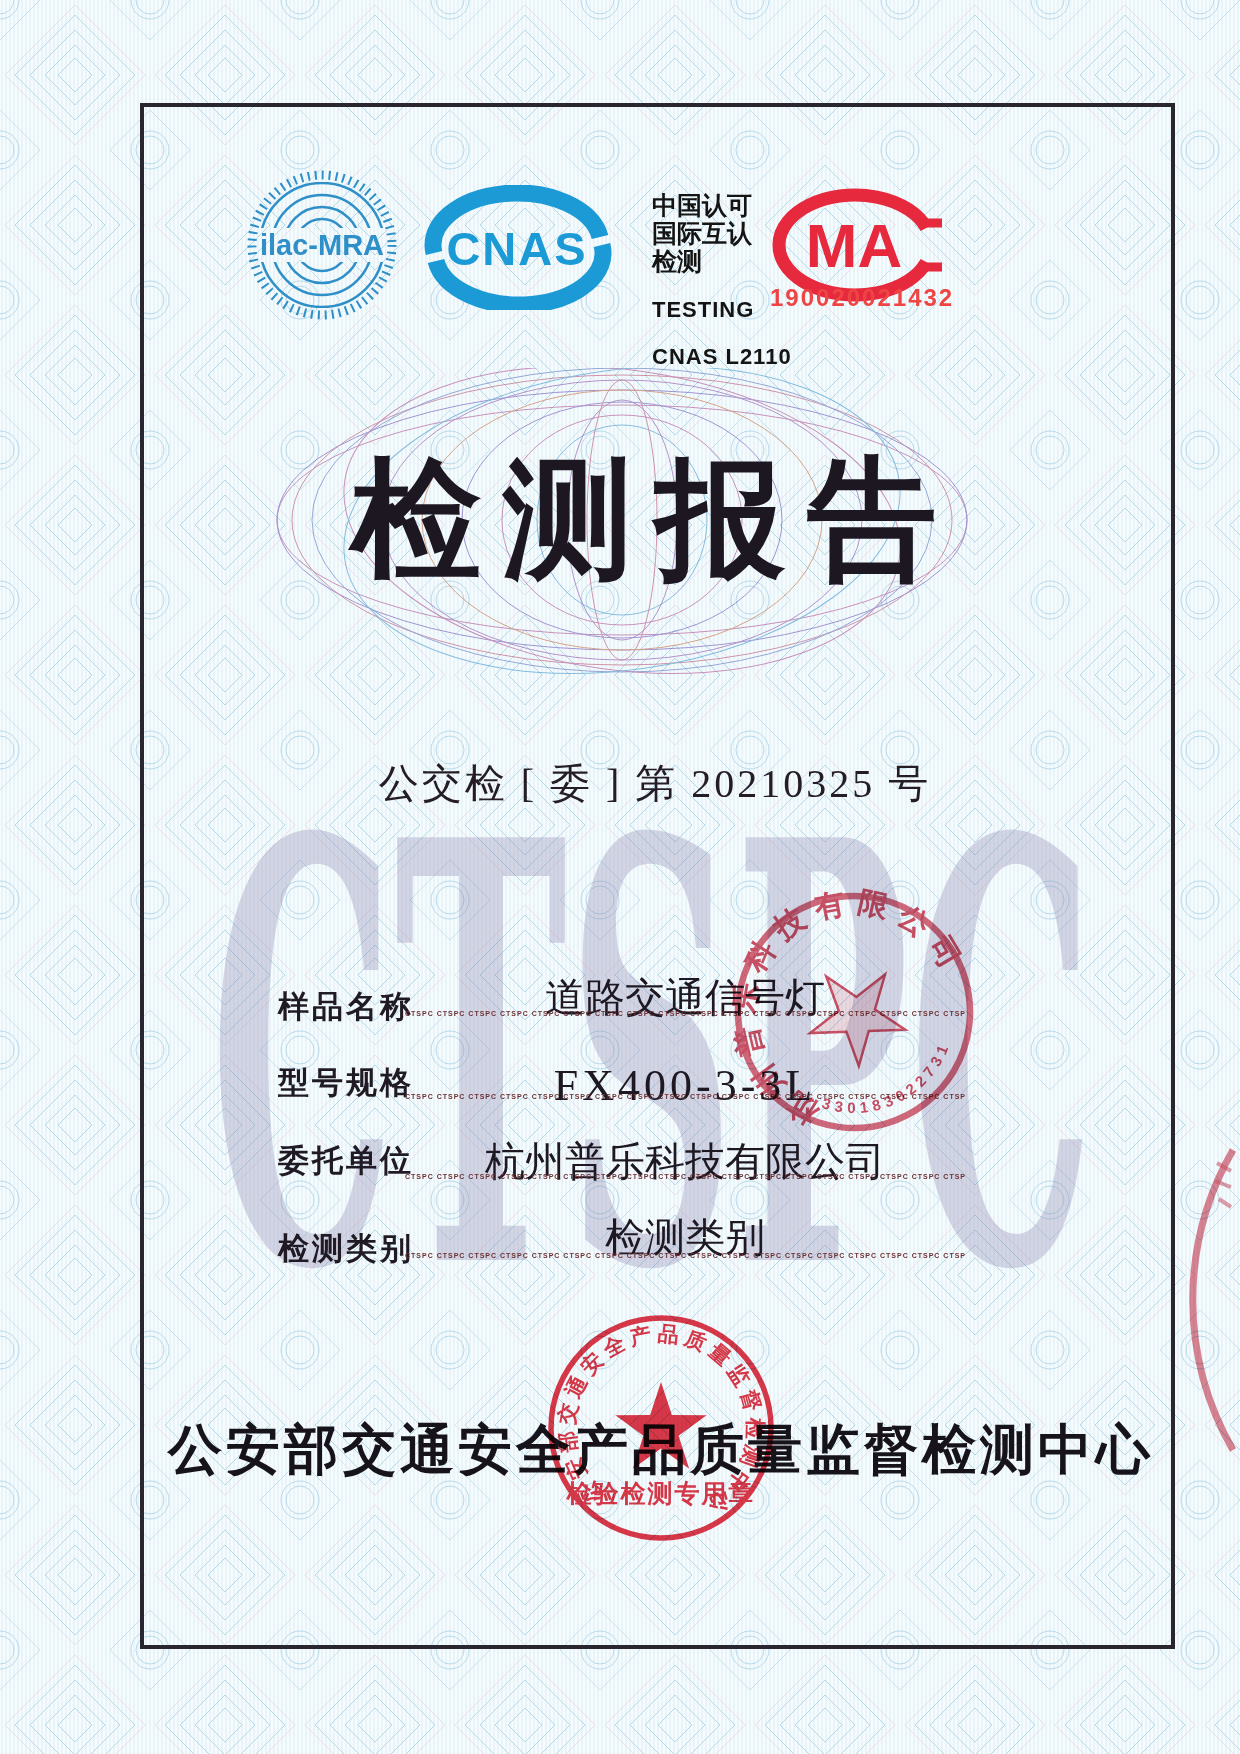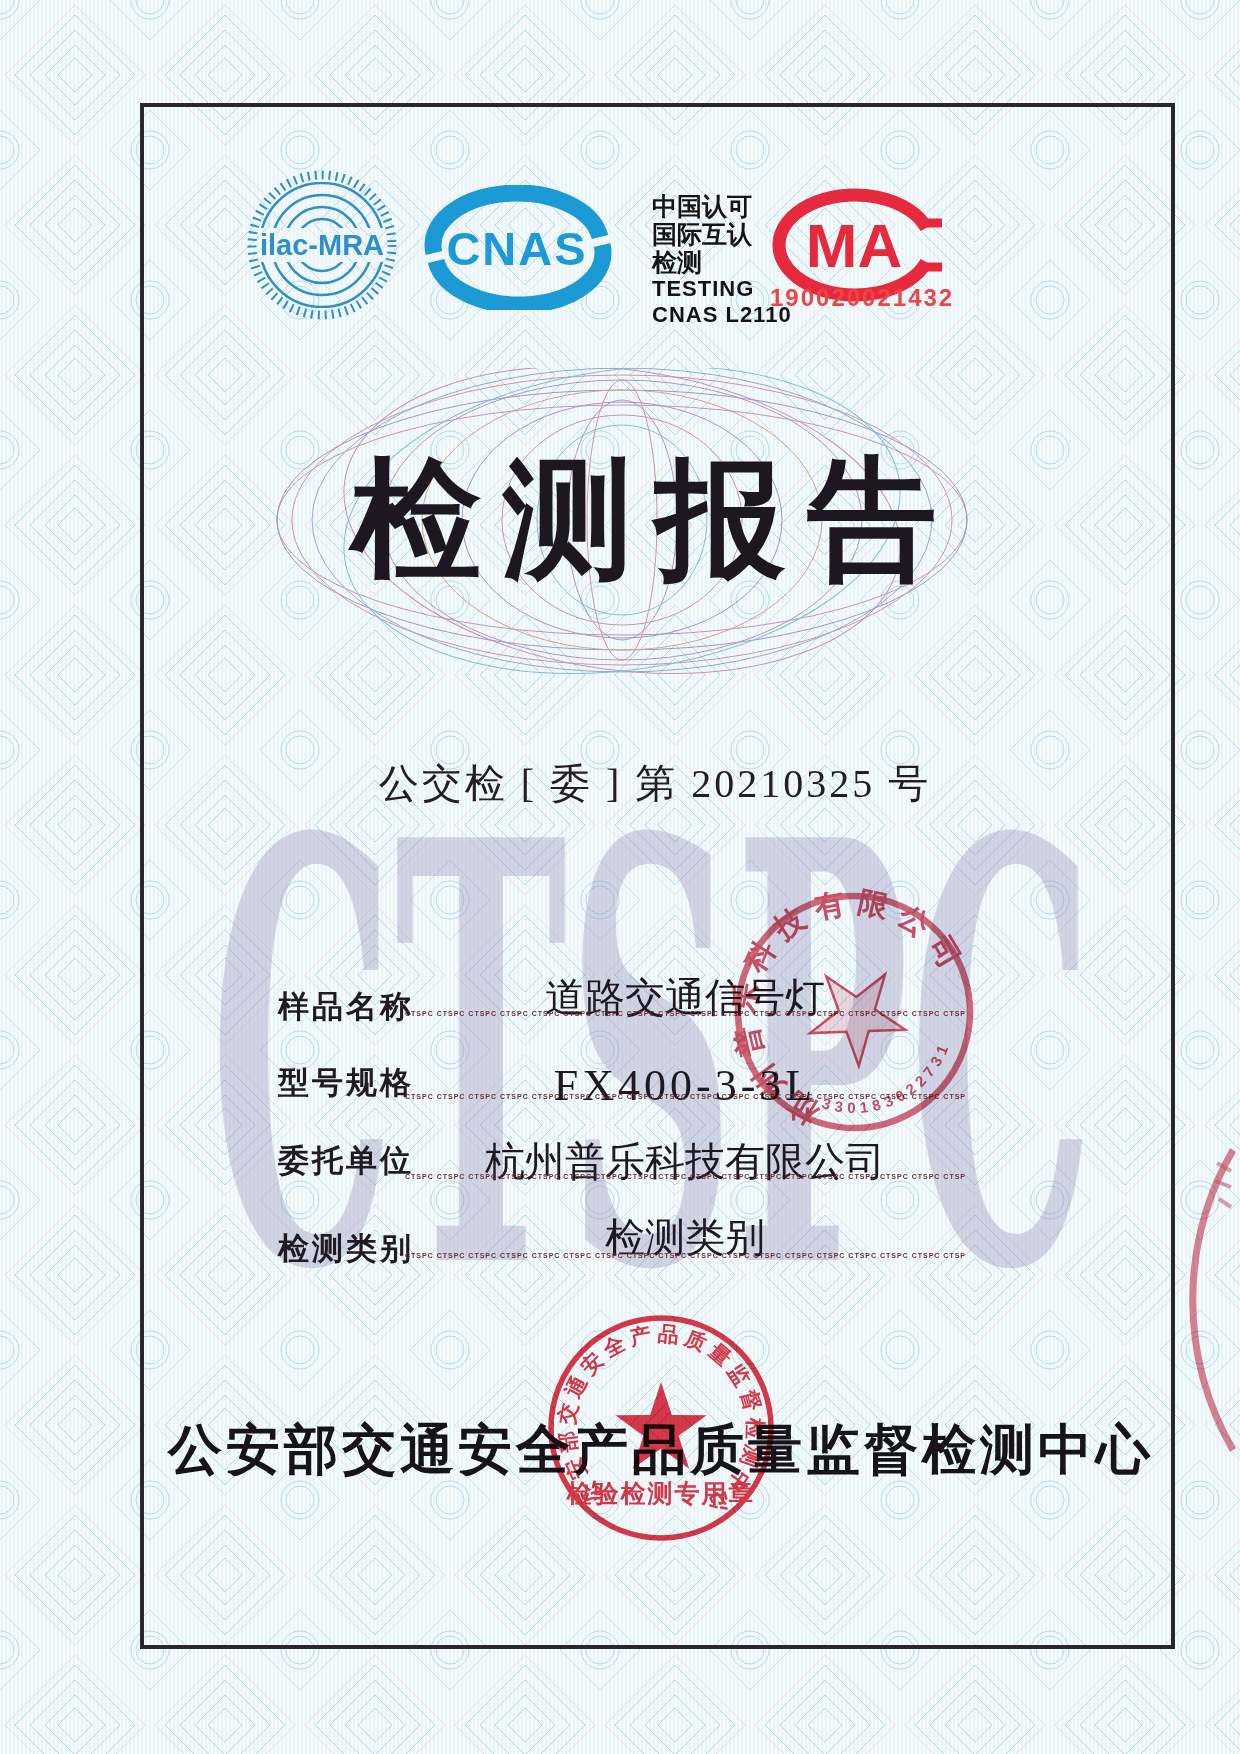--- a/index.html
+++ b/index.html
@@ -8,22 +8,22 @@
   .abs{position:absolute;}
   .bg-svg{left:0;top:0;z-index:0;}
   .watermark{left:210px;top:795px;z-index:1;font-family:"DejaVu Serif",serif;font-weight:bold;
              font-size:580px;line-height:0.9;color:rgba(132,126,168,0.30);letter-spacing:0;
              transform:scaleX(0.40);transform-origin:left top;white-space:nowrap;}
   .frame{left:140px;top:103px;width:1027px;height:1538px;border:4px solid #2a2630;z-index:3;}
   .rosette{left:255px;top:368px;z-index:2;}
   .doc-title{left:35px;top:452px;width:1240px;text-align:center;z-index:3;
              font-size:130px;font-weight:bold;color:#1d1722;letter-spacing:22px;line-height:1.05;}
   .accred{left:652px;top:192px;z-index:3;color:#141414;font-family:"Liberation Sans",sans-serif;}
-  .accred .cn{font-size:25px;line-height:28px;font-weight:600;}
-  .accred .en{font-size:22px;line-height:26px;font-weight:600;letter-spacing:1px;}
+  .accred .cn{font-size:25px;line-height:28px;font-weight:600;font-family:Liberation Serif, serif;}
+  .accred .en{font-size:22px;line-height:26px;font-weight:600;letter-spacing:1px;margin-top:21px;}
   .cma-number{left:770px;top:284px;width:175px;text-align:center;z-index:3;
               font-family:"Liberation Sans",sans-serif;font-size:24px;font-weight:bold;
               color:#ef4444;letter-spacing:2px;}
   .report-no{left:35px;top:756px;width:1240px;text-align:center;z-index:3;
              font-size:40px;color:#241d26;letter-spacing:3px;}
   .field-label{left:278px;z-index:3;font-size:31px;font-weight:bold;color:#201a24;letter-spacing:3px;}
   .field-value{left:405px;width:560px;text-align:center;z-index:3;font-size:40px;color:#1d1822;margin-top:8px;}
   .mono-ish{letter-spacing:4px;}
   .microline{left:405px;width:560px;height:10px;overflow:hidden;z-index:3;white-space:nowrap;
              font-family:"Liberation Sans",sans-serif;font-size:7px;font-weight:bold;

